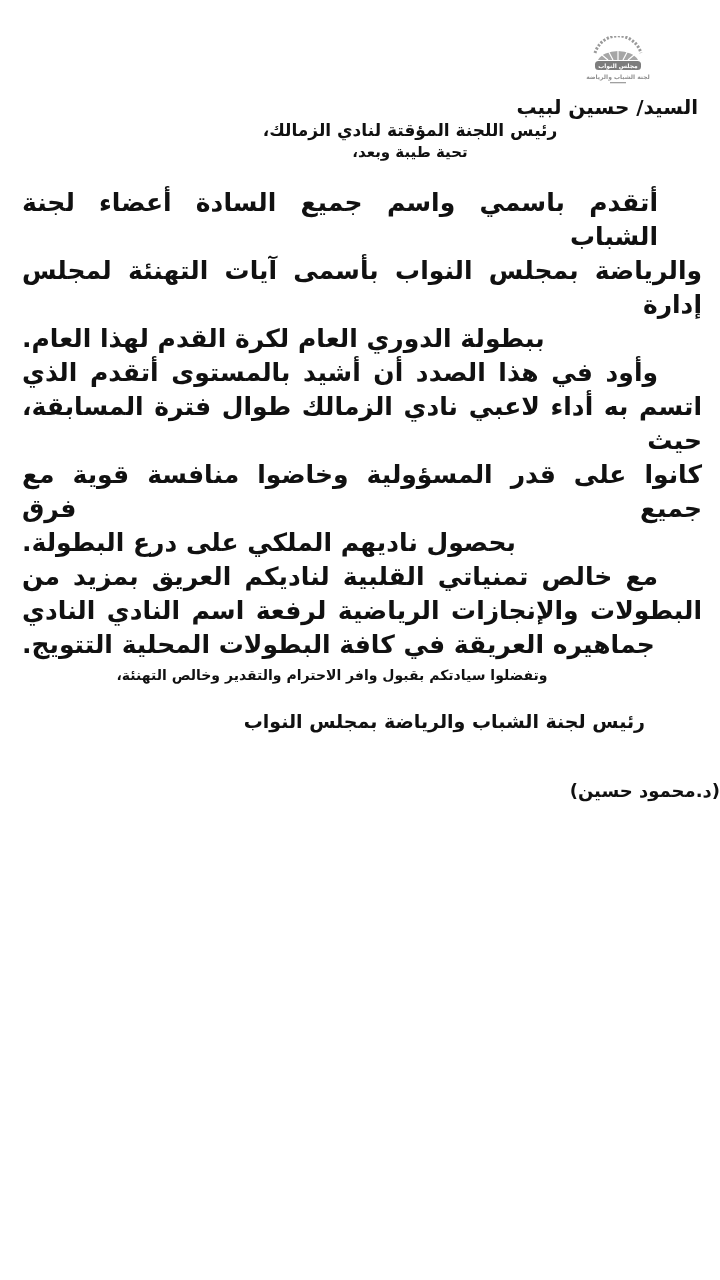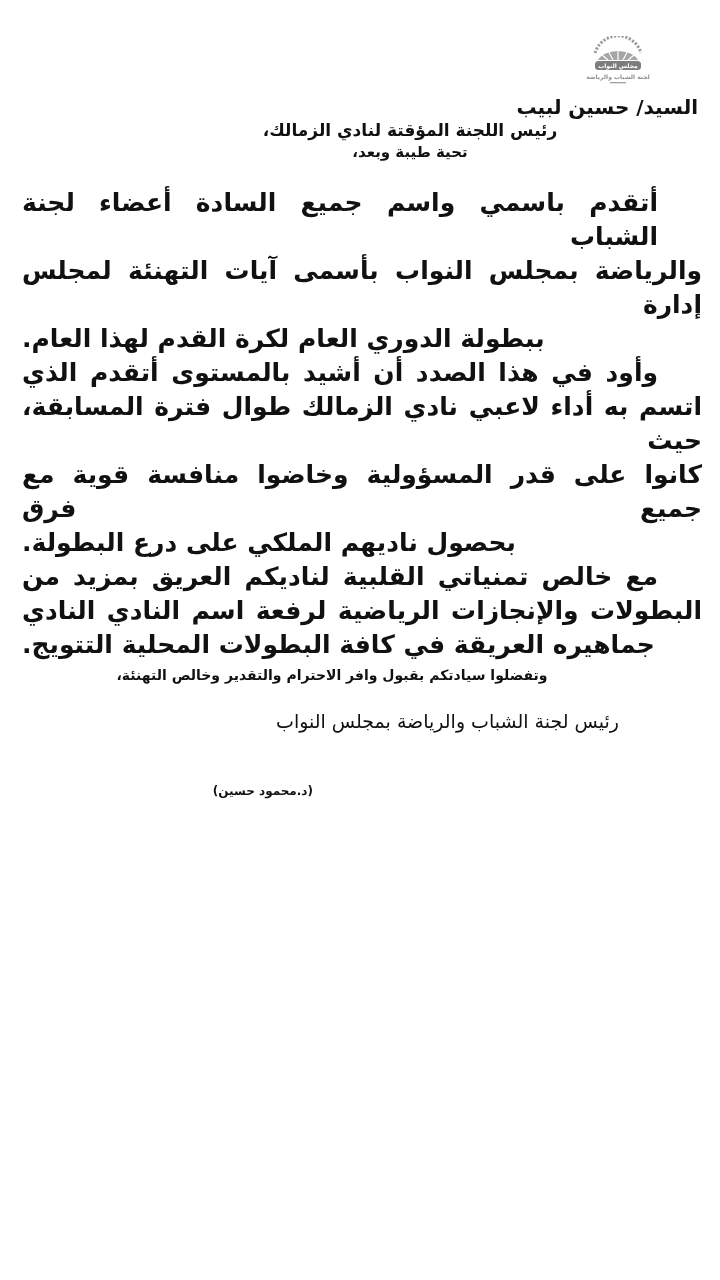--- a/index.html
+++ b/index.html
@@ -61,30 +61,29 @@
     text-align-last:auto;
   }
   .closing {
     padding-right:56px;
     text-align:center;
     font-size:14px; line-height:26px;
     font-weight:700;
   }
   .sig-title {
     margin-top:20px;
-    padding-right:101px;
+    padding-right:75px;
     text-align:right;
     font-size:19px; line-height:26px;
-    font-weight:400;
+    font-weight:700;
   }
   .sig-name {
     margin-top:42px;
-    padding-right:407px;
     text-align:right;
-    font-size:12px; line-height:30px;
+    font-size:18px; line-height:30px;
     font-weight:700;
   }
 </style>
 </head>
 <body>
 
 <div class="page">
 
   <div class="emblem">
     <svg width="72" height="52" viewBox="0 0 72 52" xmlns="http://www.w3.org/2000/svg">

